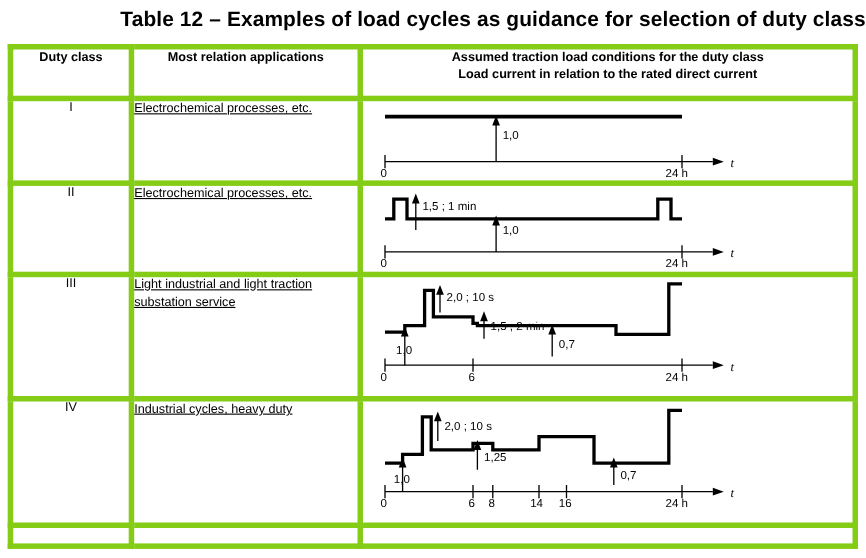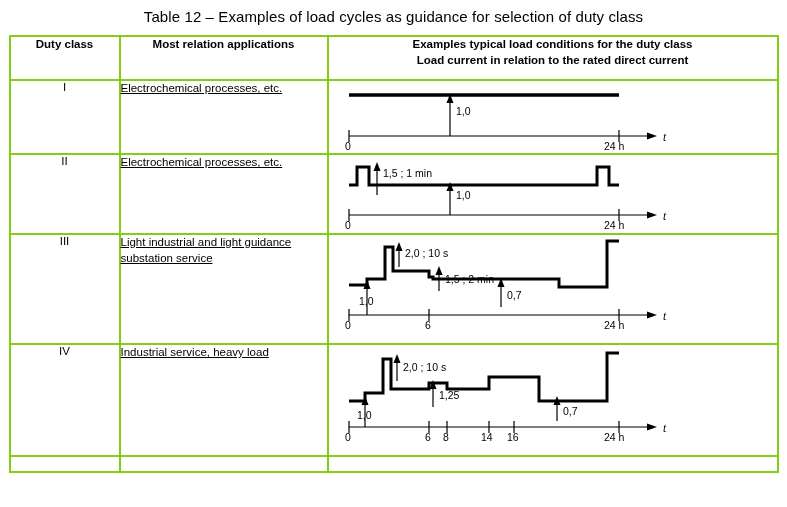--- a/index.html
+++ b/index.html
@@ -9,34 +9,34 @@
   }
   body {
     width: 787px;
     height: 507px;
     font-family: "Liberation Sans", sans-serif;
     color: #000000;
     position: relative;
     overflow: hidden;
   }
   #page-title {
-    text-align: center;
-    font-size: 15px;
-    font-weight: normal;
+    text-align: right;
+    font-size: 19px;
+    font-weight: bold;
     margin: 8px 0 10px 0;
     letter-spacing: 0.1px;
   }
   table.duty {
     border-collapse: collapse;
     width: 770px;
     margin: 0 auto;
     table-layout: fixed;
   }
   table.duty td, table.duty th {
-    border: 2px solid #84cc16;
+    border: 5px solid #84cc16;
     padding: 0;
     vertical-align: top;
   }
   .col-class { width: 110px; }
   .col-app   { width: 208px; }
   .col-graph { width: 450px; }
 
   thead th {
     font-size: 11.5px;
     font-weight: bold;
@@ -89,21 +89,21 @@
   <colgroup>
     <col class="col-class">
     <col class="col-app">
     <col class="col-graph">
   </colgroup>
   <thead>
     <tr>
       <th>Duty class</th>
       <th>Most relation applications</th>
       <th>
-        <div>Examples typical load conditions for the duty class</div>
+        <div>Assumed traction load conditions for the duty class</div>
         <div>Load current in relation to the rated direct current</div>
       </th>
     </tr>
   </thead>
   <tbody>
 
     <tr class="row-1">
       <td class="cell-class">I</td>
       <td class="cell-app">Electrochemical processes, etc.</td>
       <td class="cell-graph">
@@ -149,21 +149,21 @@
           <text class="svgtext" x="127" y="44">1,0</text>
           <text class="svgtext" x="16" y="74">0</text>
           <text class="svgtext" x="275" y="74">24 h</text>
           <text class="svgtext-it" x="334" y="65">t</text>
         </svg>
       </td>
     </tr>
 
     <tr class="row-3">
       <td class="cell-class">III</td>
-      <td class="cell-app">Light industrial and light guidance substation service</td>
+      <td class="cell-app">Light industrial and light traction substation service</td>
       <td class="cell-graph">
         <svg width="448" height="106" viewBox="0 0 448 106">
 
           <polyline points="20,50 38,50 38,44 56,44 56,12 64,12 64,36 100,36 100,42 104,42 104,44 230,44 230,52 268,52 268,52 278,52 278,6 290,6" fill="none" stroke="#000" stroke-width="3"></polyline>
 
           <line x1="20" y1="80" x2="318" y2="80" stroke="#000" stroke-width="1.2"></line>
           <polygon points="318,76.5 328,80 318,83.5" fill="#000"></polygon>
           <line x1="20" y1="74" x2="20" y2="86" stroke="#000" stroke-width="1.2"></line>
           <line x1="100" y1="74" x2="100" y2="86" stroke="#000" stroke-width="1.2"></line>
           <line x1="290" y1="74" x2="290" y2="86" stroke="#000" stroke-width="1.2"></line>
@@ -186,21 +186,21 @@
           <text class="svgtext" x="16" y="94">0</text>
           <text class="svgtext" x="96" y="94">6</text>
           <text class="svgtext" x="275" y="94">24 h</text>
           <text class="svgtext-it" x="334" y="85">t</text>
         </svg>
       </td>
     </tr>
 
     <tr class="row-4">
       <td class="cell-class">IV</td>
-      <td class="cell-app">Industrial service, heavy load</td>
+      <td class="cell-app">Industrial cycles, heavy duty</td>
       <td class="cell-graph">
         <svg width="448" height="108" viewBox="0 0 448 108">
 
           <polyline points="20,56 36,56 36,48 54,48 54,14 62,14 62,44 100,44 100,38 118,38 118,44 160,44 160,32 210,32 210,56 268,56 268,56 278,56 278,8 290,8" fill="none" stroke="#000" stroke-width="3"></polyline>
 
           <line x1="20" y1="82" x2="318" y2="82" stroke="#000" stroke-width="1.2"></line>
           <polygon points="318,78.5 328,82 318,85.5" fill="#000"></polygon>
           <line x1="20" y1="76" x2="20" y2="88" stroke="#000" stroke-width="1.2"></line>
           <line x1="100" y1="76" x2="100" y2="88" stroke="#000" stroke-width="1.2"></line>
           <line x1="118" y1="76" x2="118" y2="88" stroke="#000" stroke-width="1.2"></line>

